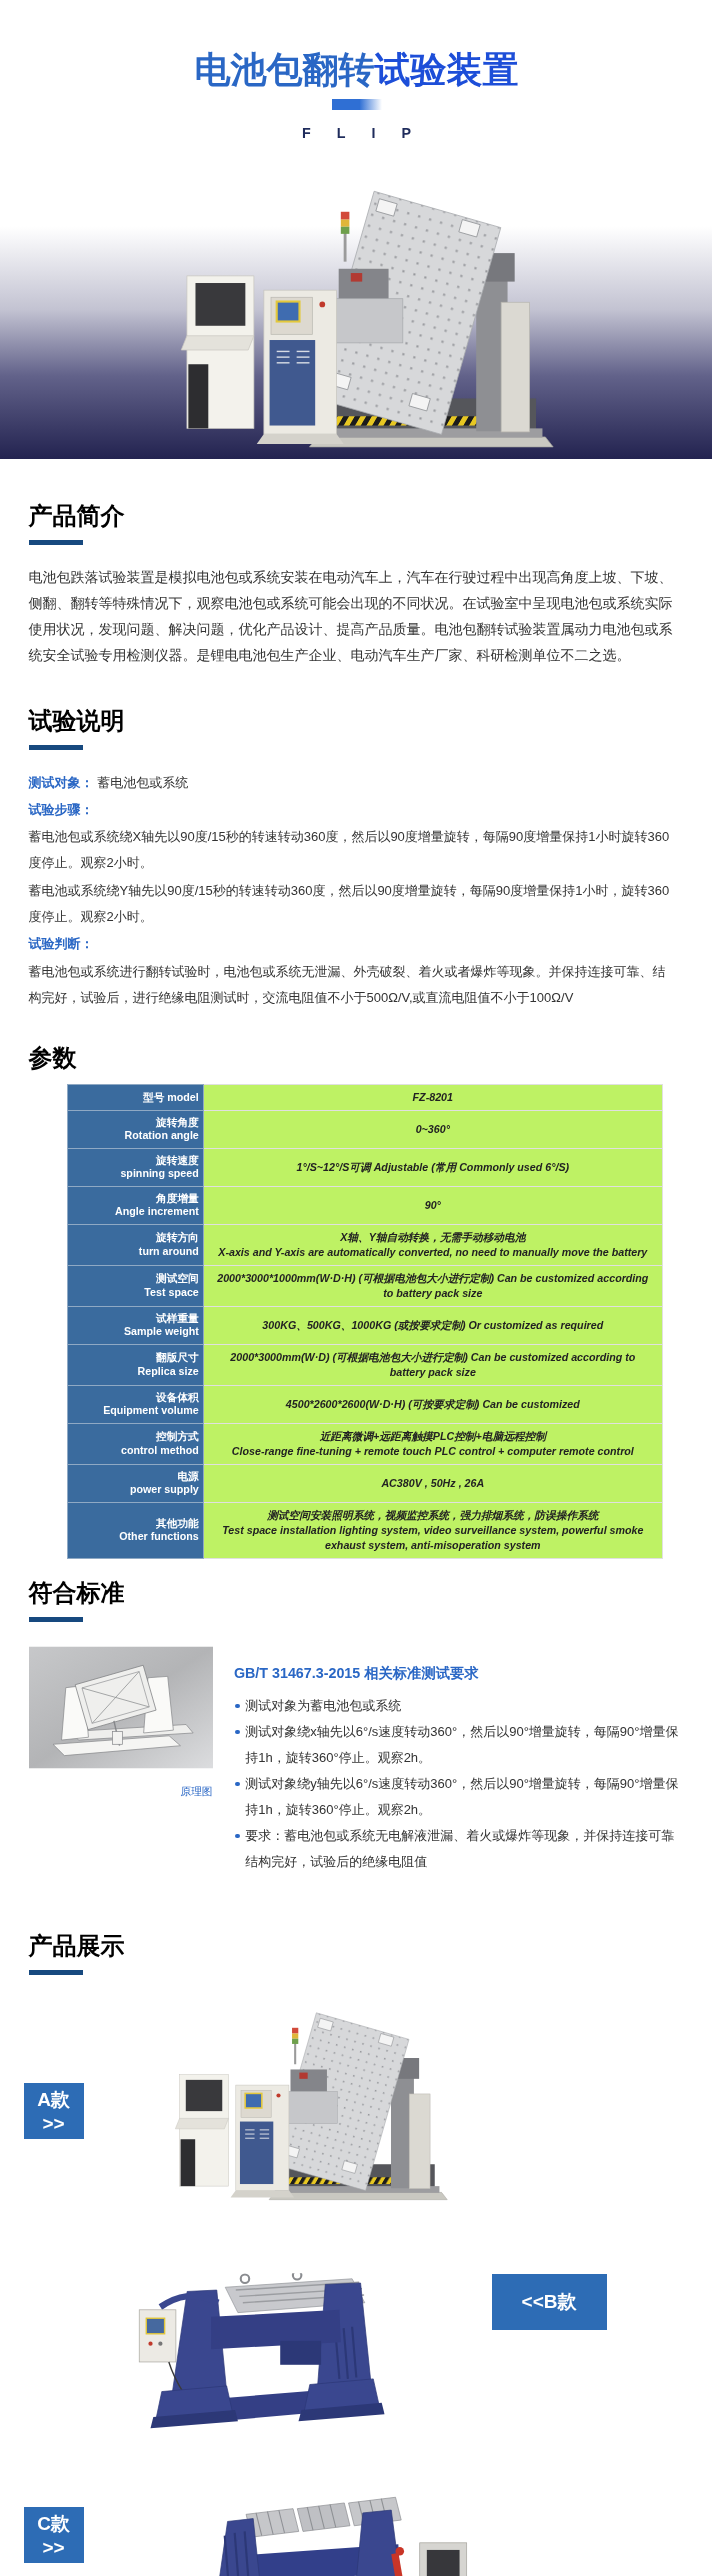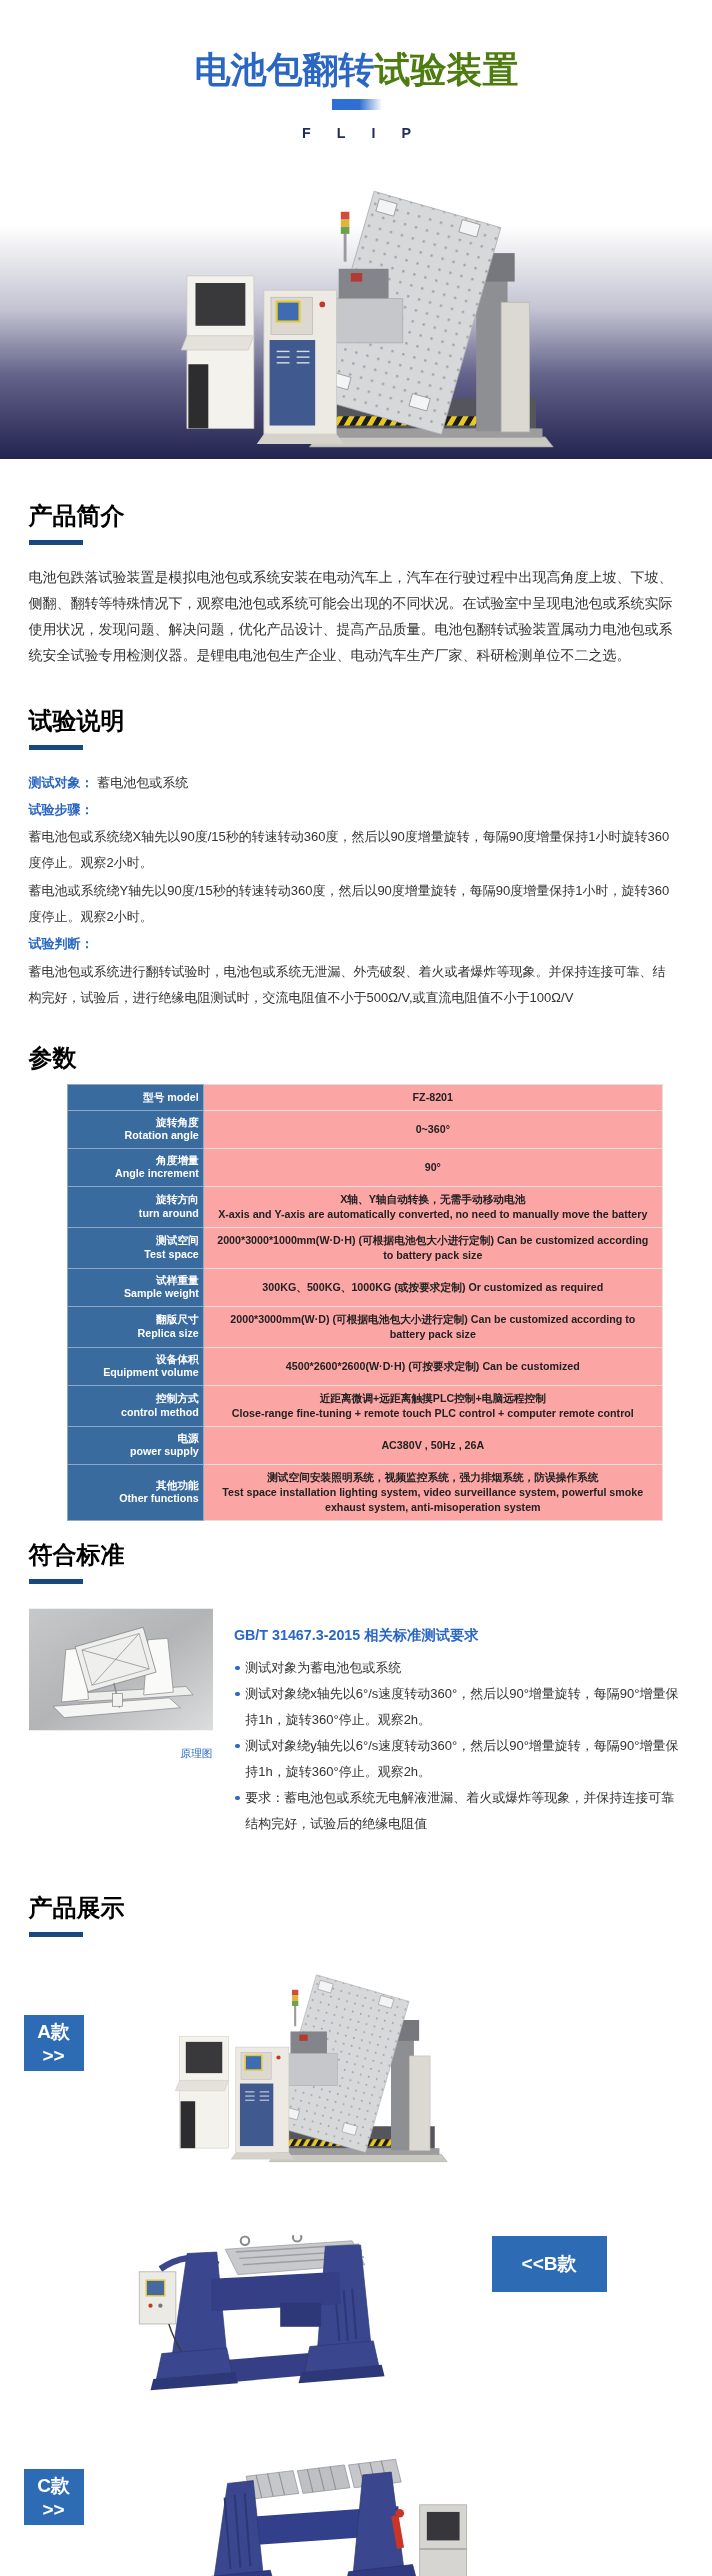--- a/index.html
+++ b/index.html
@@ -3,21 +3,21 @@
 <meta charset="utf-8">
 <style>
   html,body{margin:0;padding:0;background:#ffffff;}
   body{font-family:"Liberation Sans","DejaVu Sans",sans-serif;color:#333;}
   .page{width:713px;overflow:hidden;background:#fff;}
 
   
   .header{height:182px;box-sizing:border-box;padding-top:50px;text-align:center;}
   .title{font-size:36px;font-weight:bold;line-height:1.1;}
   .title .hl{color:#2a67c5;}
-  .title .rest{color:#4d7c0f;}
+  .title .rest{color:#1d4ed8;}
   .title-bar{width:50px;height:10.7px;margin:9.3px auto 0;
     background:linear-gradient(90deg,#2f6fd4 0%,#2f6fd4 55%,rgba(47,111,212,0) 100%);}
   .flip{margin-top:15px;color:#1f2c5c;font-weight:bold;font-size:14.3px;}
   .flip span{display:inline-block;letter-spacing:26px;margin-right:-26px;}
 
   
   .hero{position:relative;height:277px;
     background:linear-gradient(180deg,#ffffff 0%,#ffffff 16%,#c3c3d2 46%,#62628a 70%,#232350 100%);}
   .hero .machine{position:absolute;left:157px;top:4.3px;width:399px;height:271px;}
 
@@ -34,22 +34,22 @@
   .testdesc{margin-top:39px;}
   .td-lines{margin-top:20px;width:649px;}
   .td-line{margin:0 0 1.4px 0;font-size:13px;line-height:26px;}
   .blue-label{color:#2a67c5;font-weight:bold;}
 
   
   .params{margin-top:33px;}
   .params-table{border-collapse:collapse;margin:11.4px 0 0 38px;width:596px;border:0.7px solid #dcdcdc;}
   .p-head{background:#3a6b9e;color:#fff;font-weight:bold;text-align:right;width:127px;
     border:0.7px solid #8fa9c4;font-size:10.7px;padding:5px 4.3px;line-height:13.5px;}
-  .p-val{background:#fca5a5;border:0.7px solid #e0e0e0;font-weight:bold;color:#222;
-    text-align:center;font-size:10.7px;padding:5px 11.4px;line-height:15px;}
+  .p-val{background:#bef264;border:0.7px solid #e0e0e0;font-weight:bold;color:#222;
+    text-align:center;font-size:10.7px;padding:5px 11.4px;line-height:15px;font-style:italic;}
 
   
   .standards{margin-top:20px;}
   .std-wrap{display:flex;margin-top:24px;}
   .std-fig{width:184px;flex:0 0 auto;}
   .std-fig .pd{width:184px;height:123px;display:block;}
   .std-caption{color:#2a67c5;text-align:right;margin-top:15.7px;font-size:10.7px;}
   .std-right{margin-left:21.4px;width:460px;}
   .std-sub{color:#2a67c5;font-weight:bold;font-size:14.3px;margin-top:18px;}
   .std-bullets{list-style:none;margin:10px 0 0 0;padding:0;}
@@ -59,21 +59,21 @@
 
   
   .products{margin-top:57px;}
   .prod-row{position:relative;}
   .prod-a{height:198px;margin-top:34px;}
   .prod-b{height:173px;margin-top:66px;}
   .prod-c{height:164px;margin-top:47px;}
   .prod-btn{position:absolute;width:60px;height:56px;background:#2d6cb5;color:#fff;
     font-weight:bold;font-size:19px;display:flex;align-items:center;justify-content:center;
     border:none;cursor:pointer;font-family:inherit;}
-  .prod-a .prod-btn{left:-5px;top:44px;}
+  .prod-a .prod-btn{left:-5px;top:74px;}
   .prod-b .prod-btn{left:463px;top:1.4px;width:115px;}
   .prod-c .prod-btn{left:-5px;top:14.3px;}
   .prod-a .machine{position:absolute;left:125px;top:0;width:299px;height:198px;}
   .prod-b .machine{position:absolute;left:88px;top:0;width:294px;height:173px;}
   .prod-c .machine{position:absolute;left:133px;top:0;width:324px;height:153px;}
   .defs-hidden{position:absolute;width:0;height:0;overflow:hidden;}
 </style>
 </head>
 <body>
 
@@ -275,20 +275,29 @@
             <td class="p-head">
               <div>旋转角度</div>
               <div>Rotation angle</div>
             </td>
             <td class="p-val">
               <div>0~360°</div>
             </td>
           </tr>
           <tr>
             <td class="p-head">
+              <div>旋转速度</div>
+              <div>spinning speed</div>
+            </td>
+            <td class="p-val">
+              <div>1°/S~12°/S可调 Adjustable (常用 Commonly used 6°/S)</div>
+            </td>
+          </tr>
+          <tr>
+            <td class="p-head">
               <div>角度增量</div>
               <div>Angle increment</div>
             </td>
             <td class="p-val">
               <div>90°</div>
             </td>
           </tr>
           <tr>
             <td class="p-head">
               <div>旋转方向</div>

